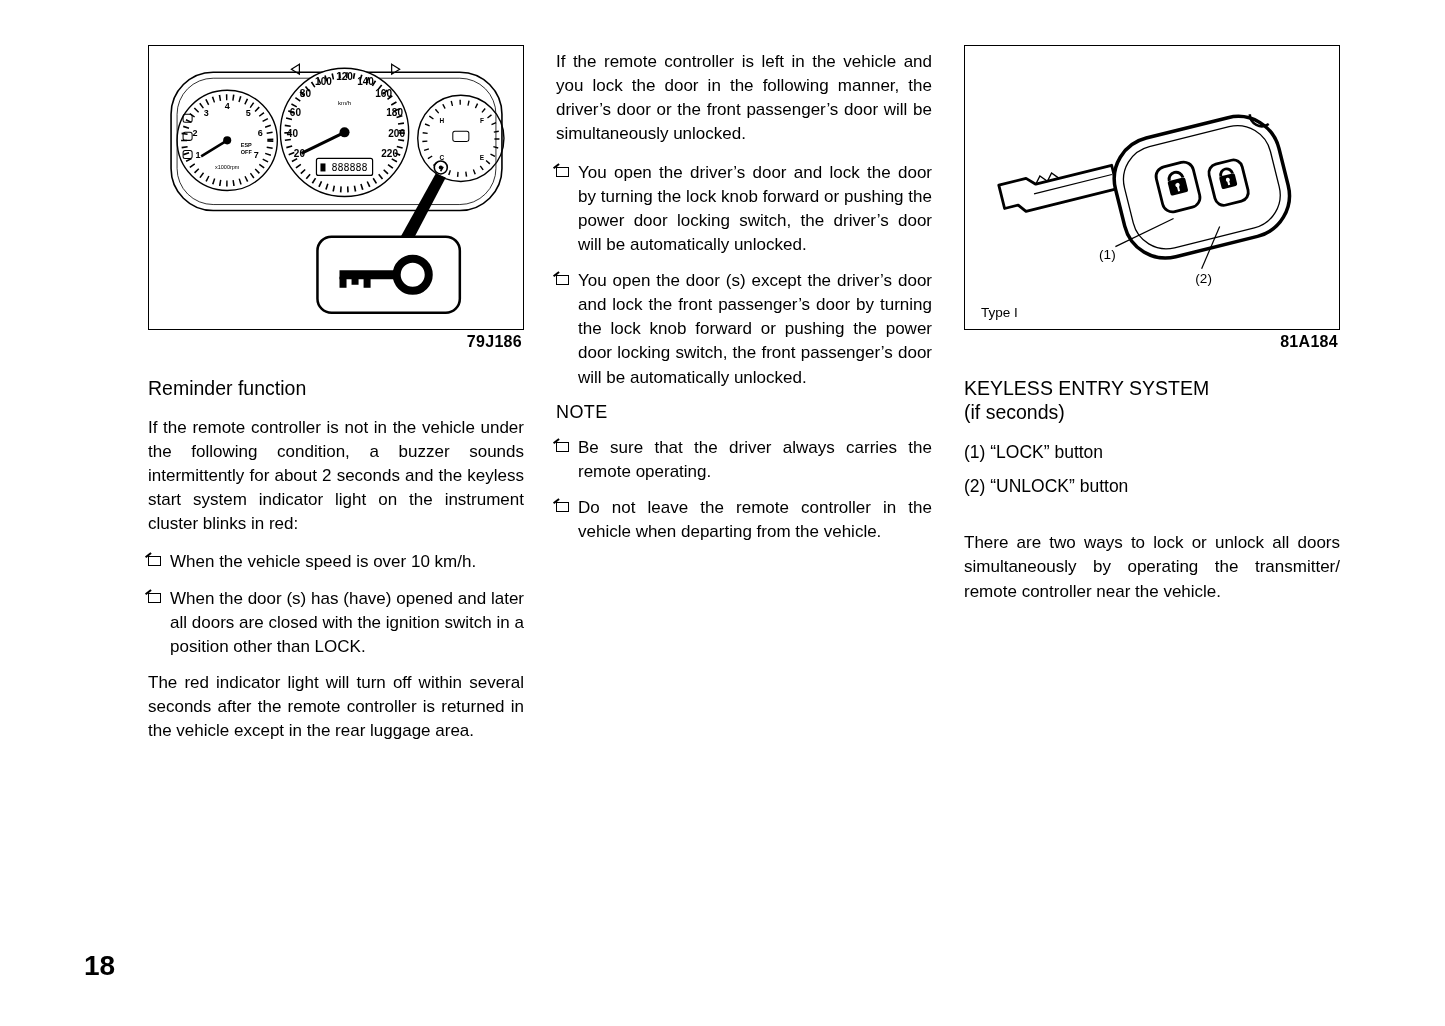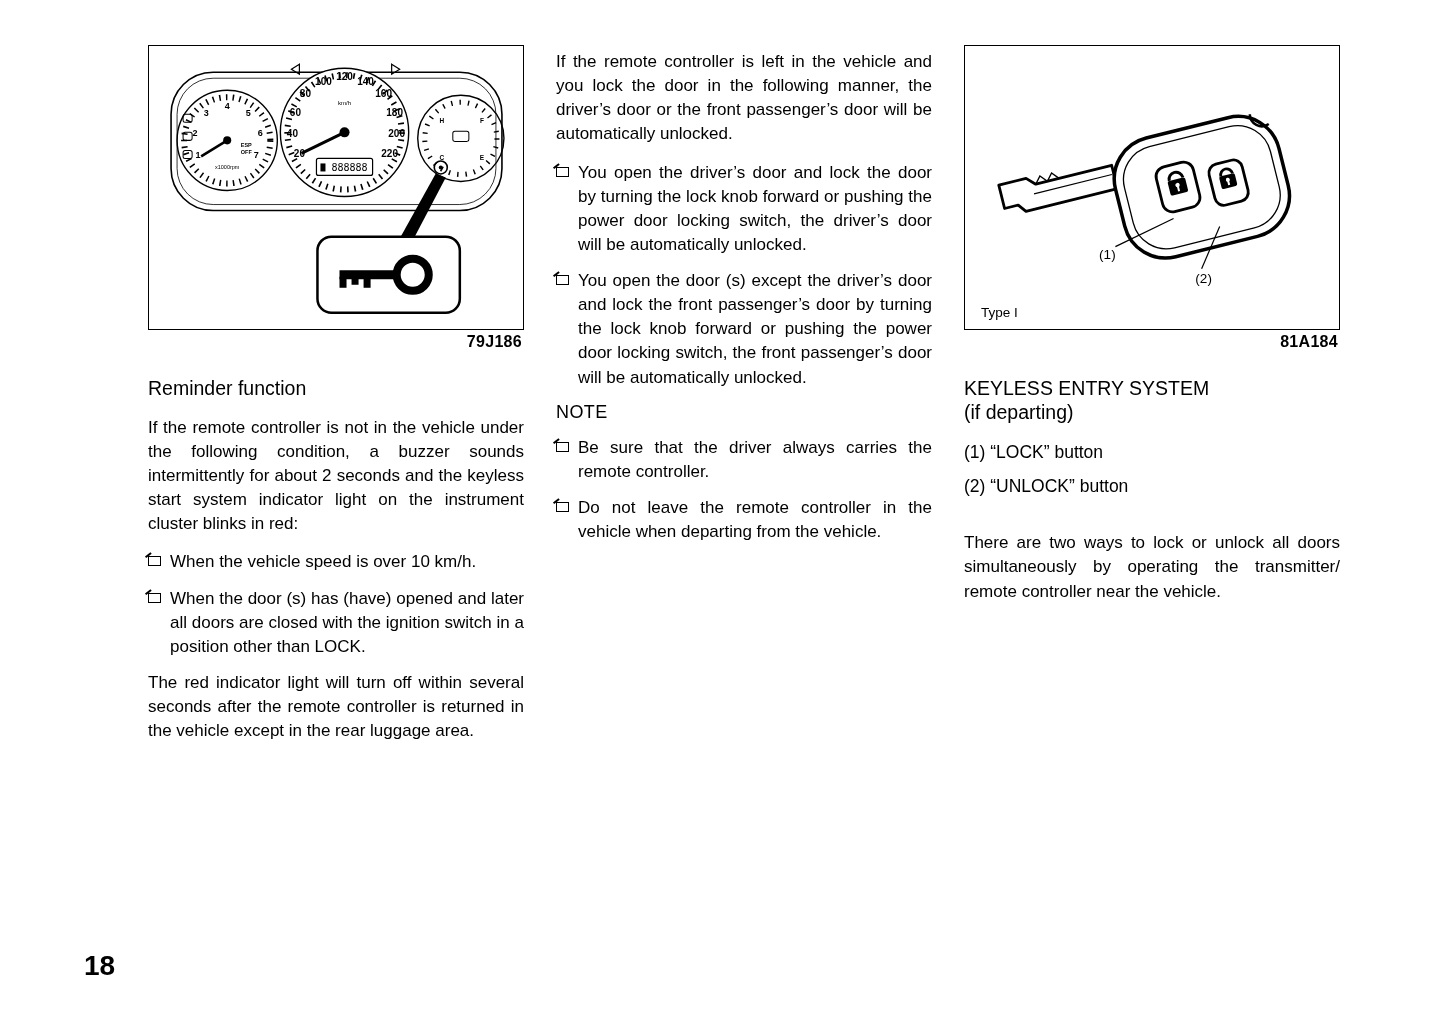--- a/index.html
+++ b/index.html
@@ -147,36 +147,36 @@
     <div class="bullet-item">
       <span class="bullet-glyph"></span>
       <p class="bullet-text">When the door (s) has (have) opened and later all doors are closed with the ignition switch in a position other than LOCK.</p>
     </div>
 
     <p class="body-text">The red indicator light will turn off within several seconds after the remote controller is returned in the vehicle except in the rear luggage area.</p>
   </div>
 
   <div class="col" id="col-mid">
 
-    <p class="body-text">If the remote controller is left in the vehicle and you lock the door in the following manner, the driver’s door or the front passenger’s door will be automatically unlocked.</p>
+    <p class="body-text">If the remote controller is left in the vehicle and you lock the door in the following manner, the driver’s door or the front passenger’s door will be simultaneously unlocked.</p>
 
     <div class="bullet-item">
       <span class="bullet-glyph"></span>
       <p class="bullet-text">You open the driver’s door and lock the door by turning the lock knob forward or pushing the power door locking switch, the driver’s door will be automatically unlocked.</p>
     </div>
     <div class="bullet-item">
       <span class="bullet-glyph"></span>
       <p class="bullet-text">You open the door (s) except the driver’s door and lock the front passenger’s door by turning the lock knob forward or pushing the power door locking switch, the front passenger’s door will be automatically unlocked.</p>
     </div>
 
     <div class="note-heading">NOTE</div>
 
     <div class="bullet-item">
       <span class="bullet-glyph"></span>
-      <p class="bullet-text">Be sure that the driver always carries the remote controller.</p>
+      <p class="bullet-text">Be sure that the driver always carries the remote operating.</p>
     </div>
     <div class="bullet-item">
       <span class="bullet-glyph"></span>
       <p class="bullet-text">Do not leave the remote controller in the vehicle when departing from the vehicle.</p>
     </div>
   </div>
 
   <div class="col" id="col-right">
 
     <div class="figure-box">
@@ -212,21 +212,21 @@
         <line x1="254" y1="180" x2="236" y2="222" stroke="#000" stroke-width="1.2"></line>
         <text x="142" y="212" font-size="13.5" text-anchor="middle">(1)</text>
         <text x="238" y="236" font-size="13.5" text-anchor="middle">(2)</text>
         <text x="16" y="270" font-size="13.5">Type I</text>
       </svg>
     </div>
     <div class="figure-code">81A184</div>
 
     <h2 class="section-heading">
       <span class="hline">KEYLESS ENTRY SYSTEM</span>
-      <span class="hline">(if departing)</span>
+      <span class="hline">(if seconds)</span>
     </h2>
 
     <p class="key-item">(1) “LOCK” button</p>
     <p class="key-item">(2) “UNLOCK” button</p>
 
     <p class="body-text" style="margin-top:32px;">There are two ways to lock or unlock all doors simultaneously by operating the transmitter/ remote controller near the vehicle.</p>
   </div>
 
   <div id="page-number">18</div>
 </div>

